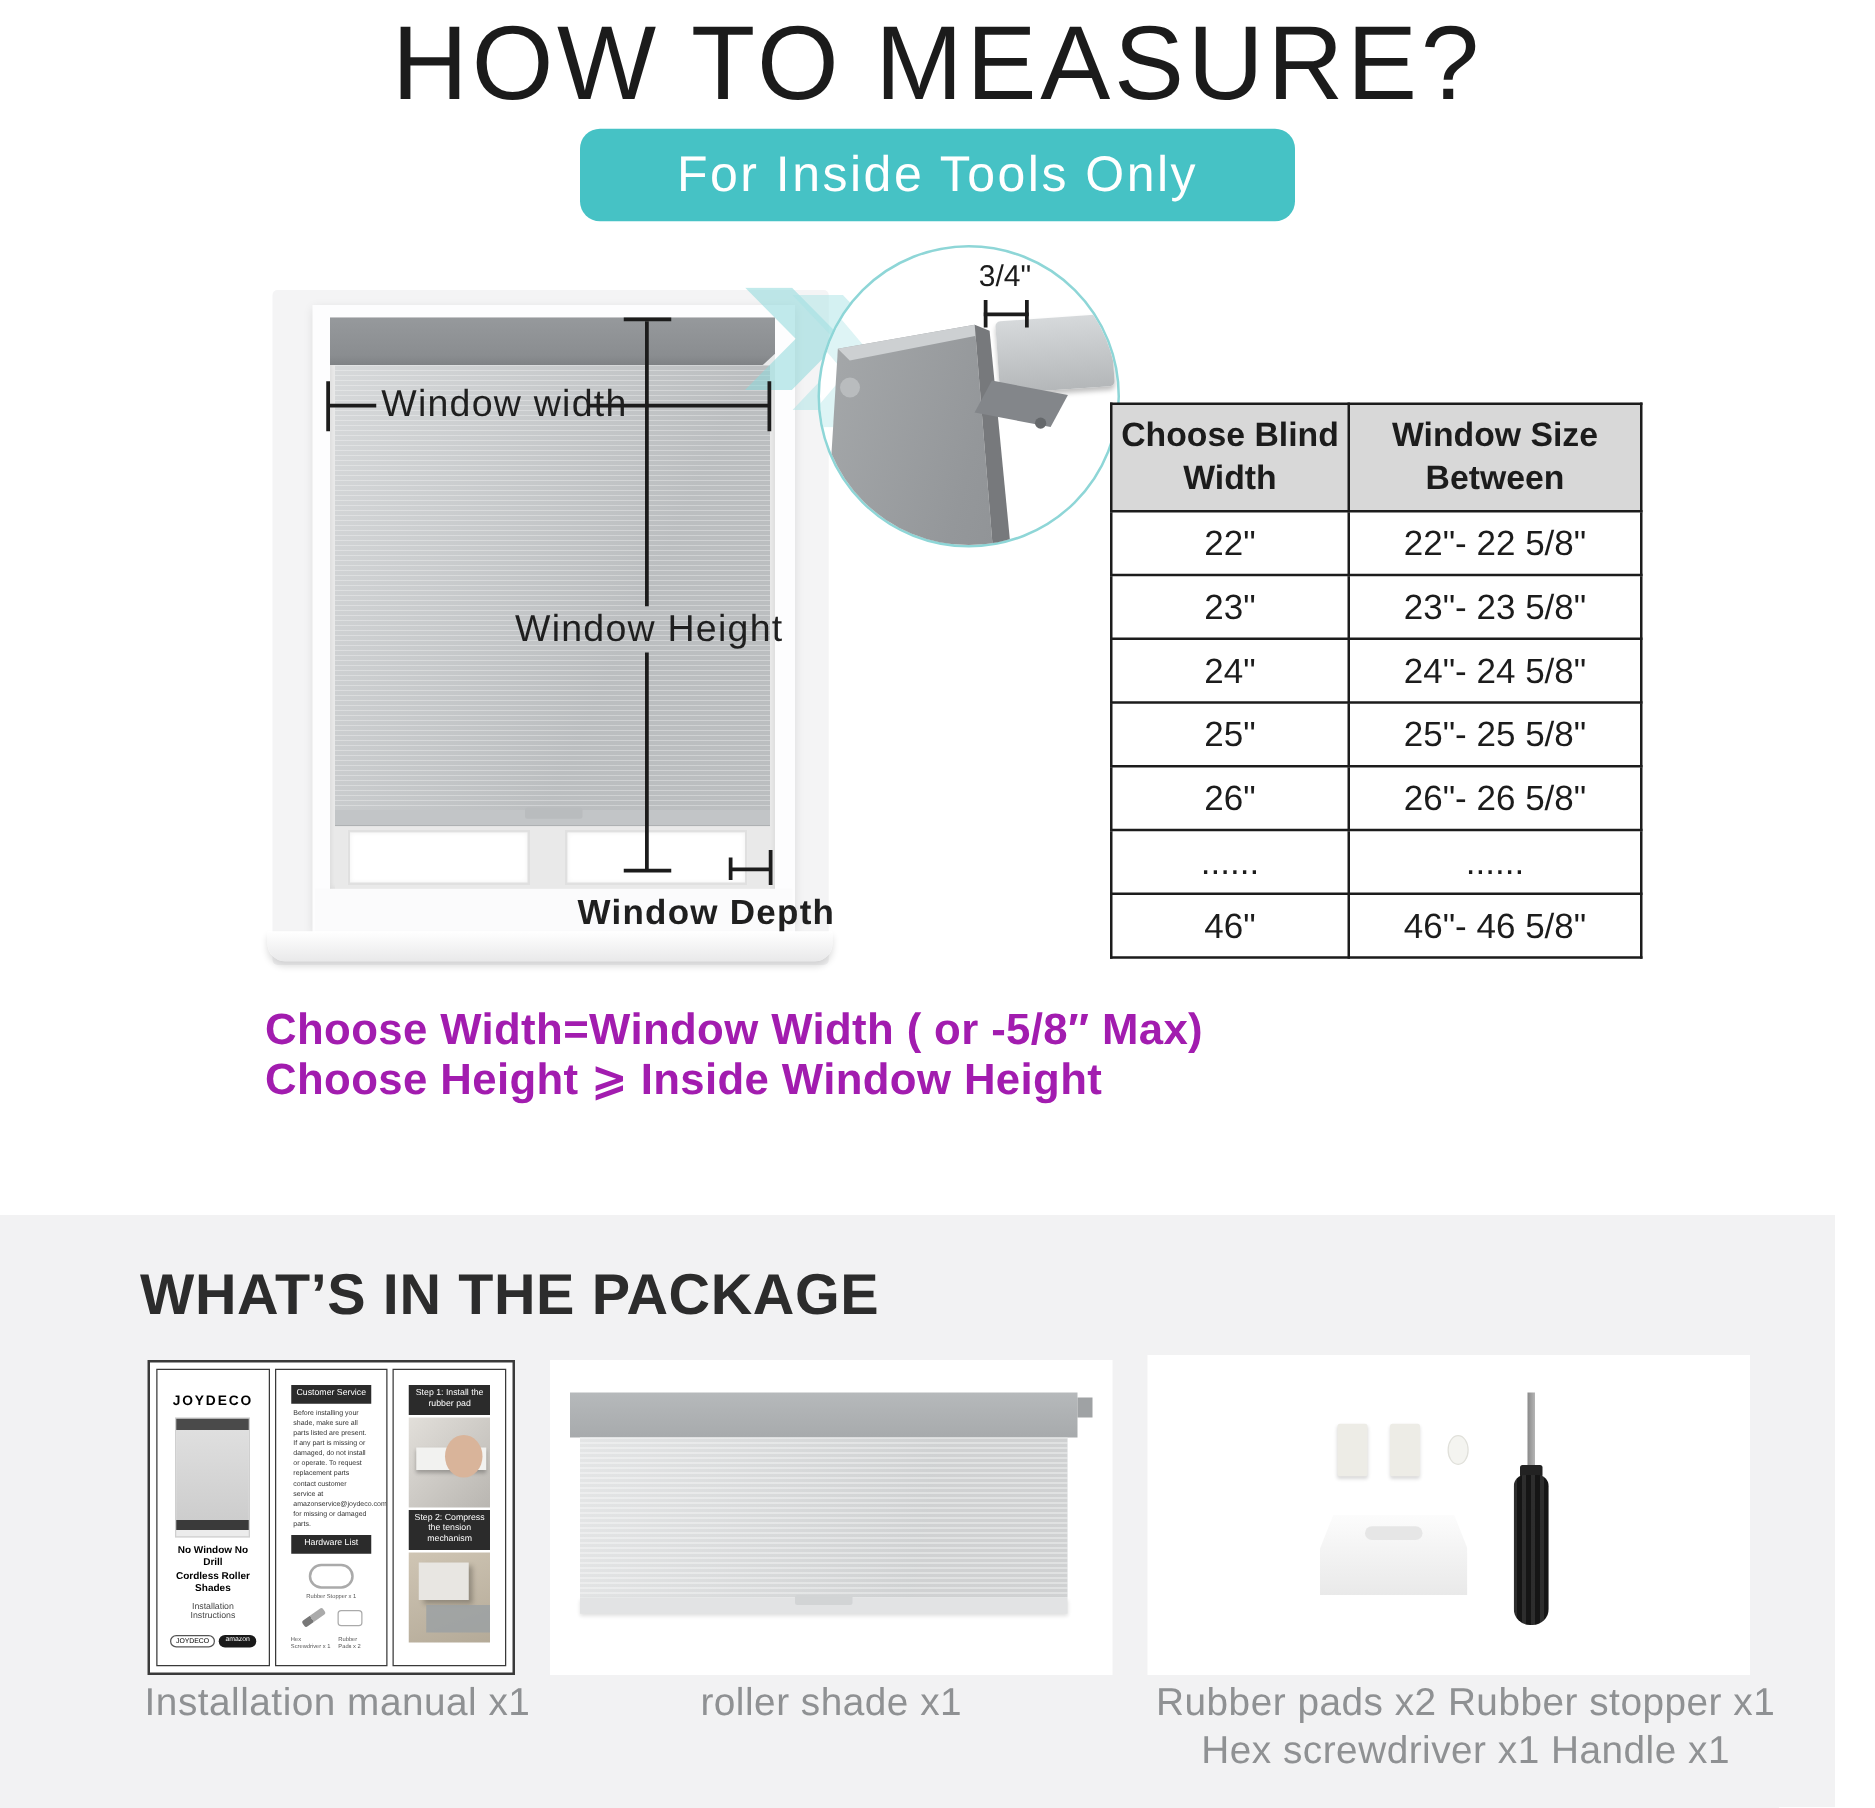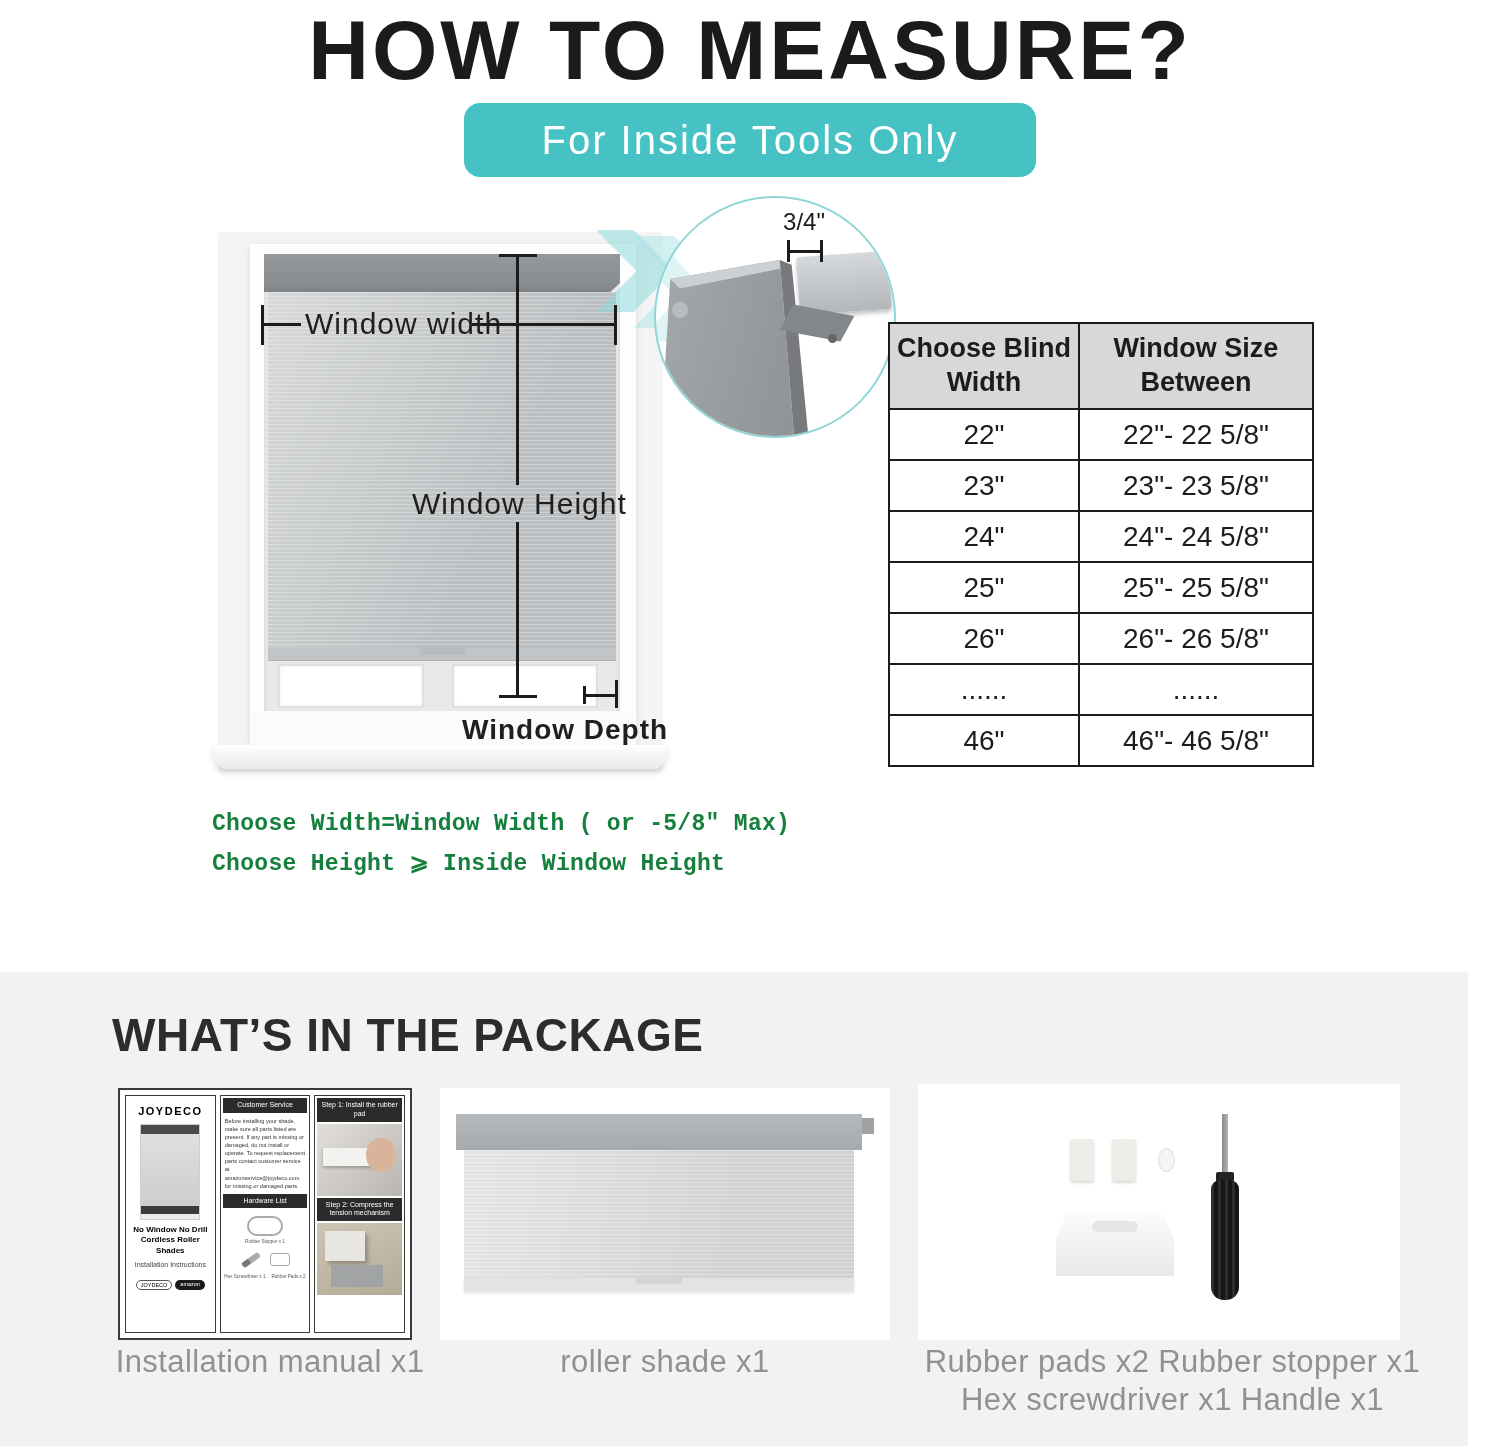--- a/index.html
+++ b/index.html
@@ -1,21 +1,21 @@
 <!DOCTYPE html>
 <html><head>
 <meta charset="utf-8">
 <style>
   * { margin:0; padding:0; box-sizing:border-box; }
   body { font-family:"Liberation Sans","DejaVu Sans",sans-serif; background:#fff; }
   .page { position:relative; width:1500px; height:1446px; background:#ffffff; overflow:hidden; }
 
   
   .title { position:absolute; top:2px; left:0; width:100%; text-align:center;
-           font-size:84px; font-weight:700; letter-spacing:3px; color:#1b1b1b; }
+           font-size:84px; font-weight:400; letter-spacing:3px; color:#1b1b1b; }
   .banner { position:absolute; top:103px; left:50%; transform:translateX(-50%);
             width:572px; height:74px; border-radius:16px; background:#46c2c5;
             color:#ffffff; font-size:40px; letter-spacing:2px; font-weight:400;
             line-height:74px; text-align:center; }
 
   
   .wall   { position:absolute; left:218px; top:232px; width:445px; height:540px; background:#f4f4f5; border-radius:4px; }
   .frame  { position:absolute; left:250px; top:244px; width:386px; height:502px; background:#fdfdfe; box-shadow:0 2px 8px rgba(0,0,0,.10); }
   .opening{ position:absolute; left:264px; top:254px; width:356px; height:458px; background:#ececec; box-shadow:inset 0 0 6px rgba(0,0,0,.12); }
   .cassette{ position:absolute; left:264px; top:254px; width:356px; height:38px;
@@ -62,32 +62,32 @@
   .co-tick { position:absolute; background:#1c1c1c; }
 
   
   .size-table { position:absolute; left:888px; top:322px; width:424px; border-collapse:collapse; table-layout:fixed; z-index:5; }
   .size-table th, .size-table td { border:2px solid #1c1c1c; text-align:center; color:#1c1c1c; }
   .size-table th { background:#d8d8d8; height:86px; font-size:27px; font-weight:600; line-height:1.25; }
   .size-table td { height:51px; font-size:28px; font-weight:400; background:#ffffff; }
   .size-table col.c1 { width:190px; } .size-table col.c2 { width:234px; }
 
   
-  .notes { position:absolute; left:212px; top:804px; font-size:23px; font-weight:600;
-           color:#15803d; letter-spacing:.3px; line-height:40px; z-index:5;font-family:Liberation Mono, monospace; }
+  .notes { position:absolute; left:212px; top:804px; font-size:35px; font-weight:600;
+           color:#a21caf; letter-spacing:.3px; line-height:40px; z-index:5; }
 
   
   .bottom { position:absolute; left:0; top:972px; width:1468px; height:474px; background:#f2f2f3; }
   .pkg-heading { position:absolute; left:112px; top:36px; font-size:46px; font-weight:800; letter-spacing:.5px; color:#2c2c2c; }
   .caption { position:absolute; text-align:center; font-size:31px; color:#8f9193; letter-spacing:.4px; }
 
   
   .manual { position:absolute; left:118px; top:116px; width:294px; height:252px; background:#fff;
             border:2px solid #3a3a3a; padding:5px; display:flex; gap:4px; }
-  .m-panel { flex:1; border:1px solid #3a3a3a; background:#fff; overflow:hidden; padding:2px; }
+  .m-panel { flex:1; border:1px solid #3a3a3a; background:#fff; overflow:hidden; padding:12px; }
   .m-brand { text-align:center; font-size:11px; font-weight:700; letter-spacing:1.5px; margin-top:7px; }
   .m-thumb { width:60px; height:96px; margin:7px auto 5px; background:#ececec; border:1px solid #cfcfcf; }
   .m-thumb .t-top { height:9px; background:#4a4a4a; }
   .m-thumb .t-fab { height:72px; background:linear-gradient(180deg,#dfdfdf,#cdcdcd); }
   .m-thumb .t-bot { height:8px; background:#3a3a3a; }
   .m-bold { text-align:center; font-size:8px; font-weight:700; line-height:1.3; }
   .m-sub  { text-align:center; font-size:7px; color:#444; margin-top:5px; }
   .m-badges { display:flex; justify-content:center; gap:3px; margin-top:12px; }
   .m-badge1 { border:1px solid #555; border-radius:7px; font-size:5.5px; padding:1px 4px; }
   .m-badge2 { background:#1a1a1a; color:#fff; border-radius:7px; font-size:5.5px; padding:1px 5px; }

